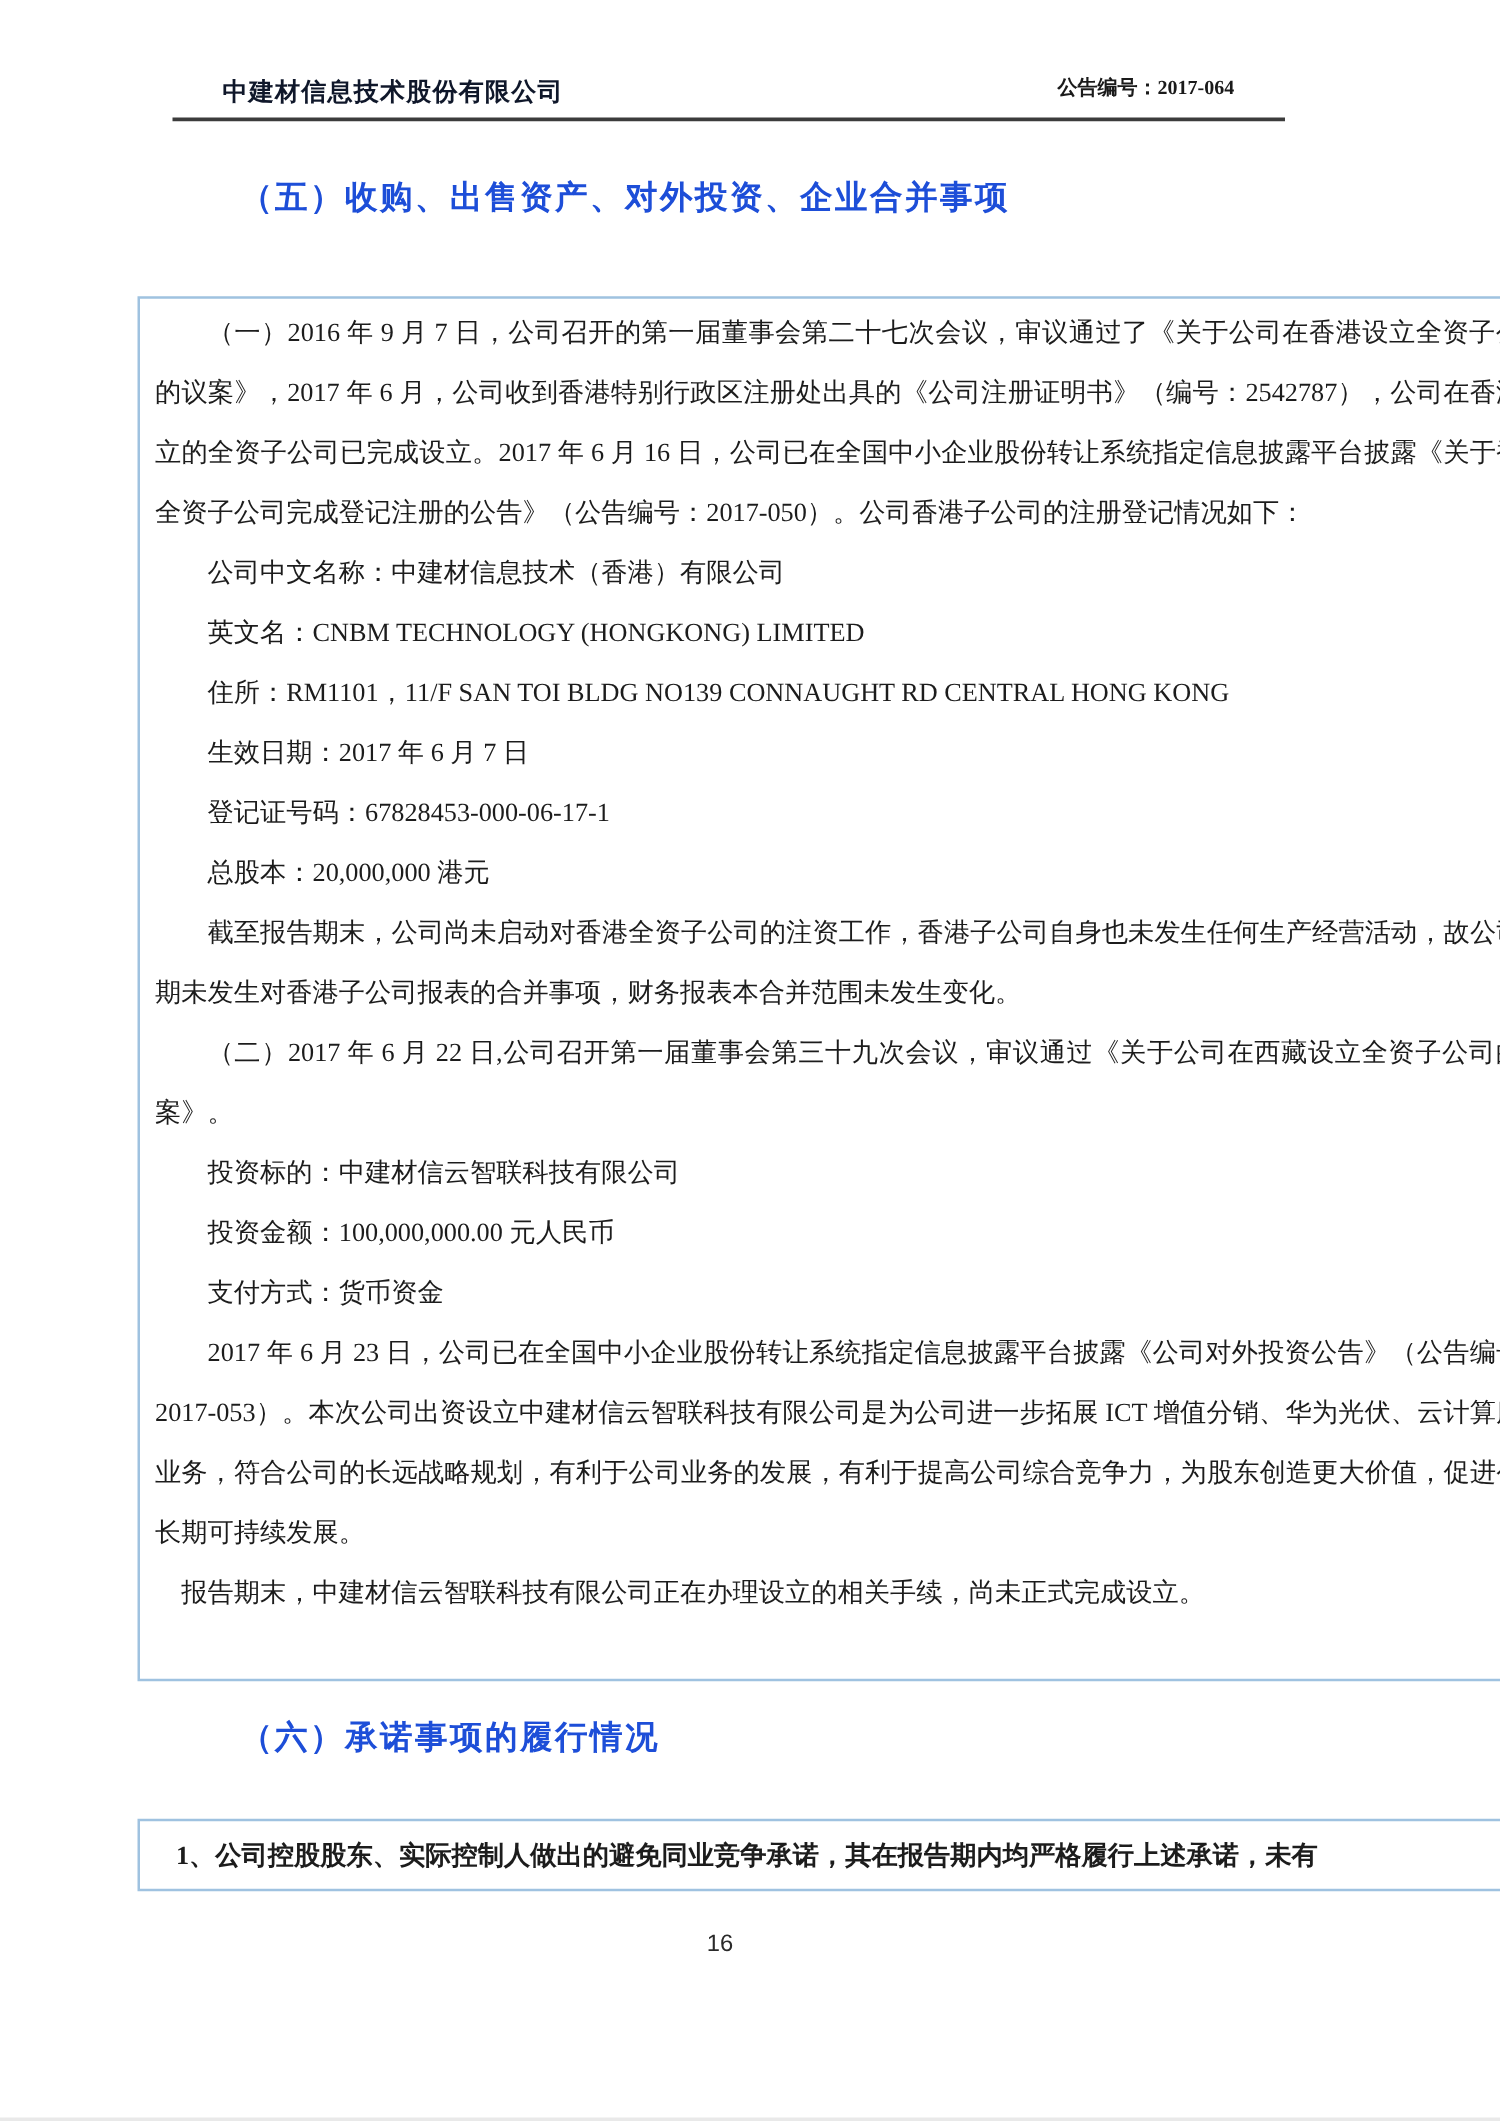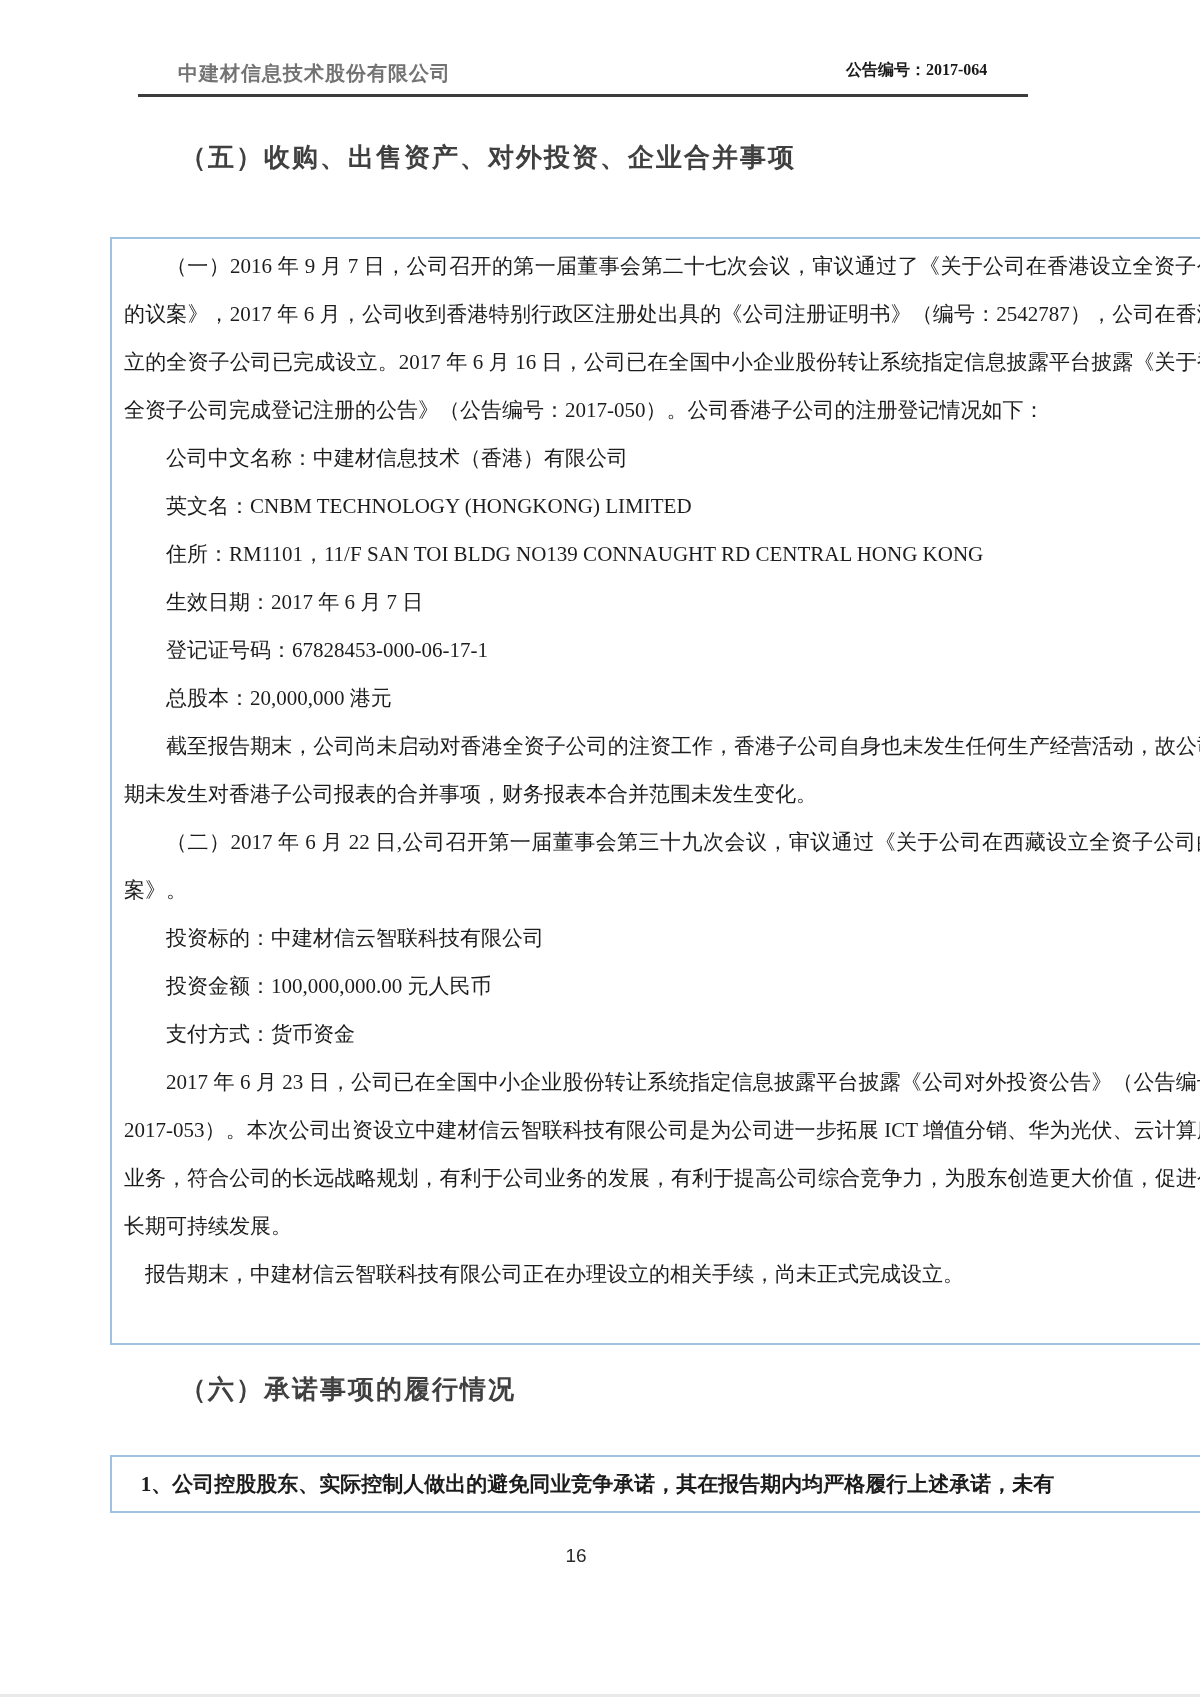--- a/index.html
+++ b/index.html
@@ -17,48 +17,48 @@
     overflow: hidden;
   }
   
   .hdr-company {
     position: absolute;
     left: 178px;
     top: 60px;
     font-size: 20px;
     font-weight: bold;
     letter-spacing: 1px;
-    color: #737373;
+    color: #0f172a;
   }
   .hdr-no {
     position: absolute;
     left: 846px;
     top: 60px;
     font-size: 16px;
     font-weight: bold;
     color: #1a1a1a;
   }
   .hdr-rule {
     position: absolute;
     left: 138px;
     top: 94px;
     width: 890px;
     height: 3px;
     background: #3c3c3c;
   }
   
   .sec-heading {
     position: absolute;
-    left: 180px;
+    left: 192px;
     margin: 0;
     font-family: "Liberation Sans", "DejaVu Sans", sans-serif;
     font-size: 26px;
     font-weight: bold;
     letter-spacing: 2px;
-    color: #404040;
+    color: #1d4ed8;
     white-space: nowrap;
   }
   .sec-heading.five { top: 140px; }
   .sec-heading.six  { top: 1372px; }
   
   .text-box {
     position: absolute;
     left: 110px;
     width: 1143px;
     box-sizing: border-box;

